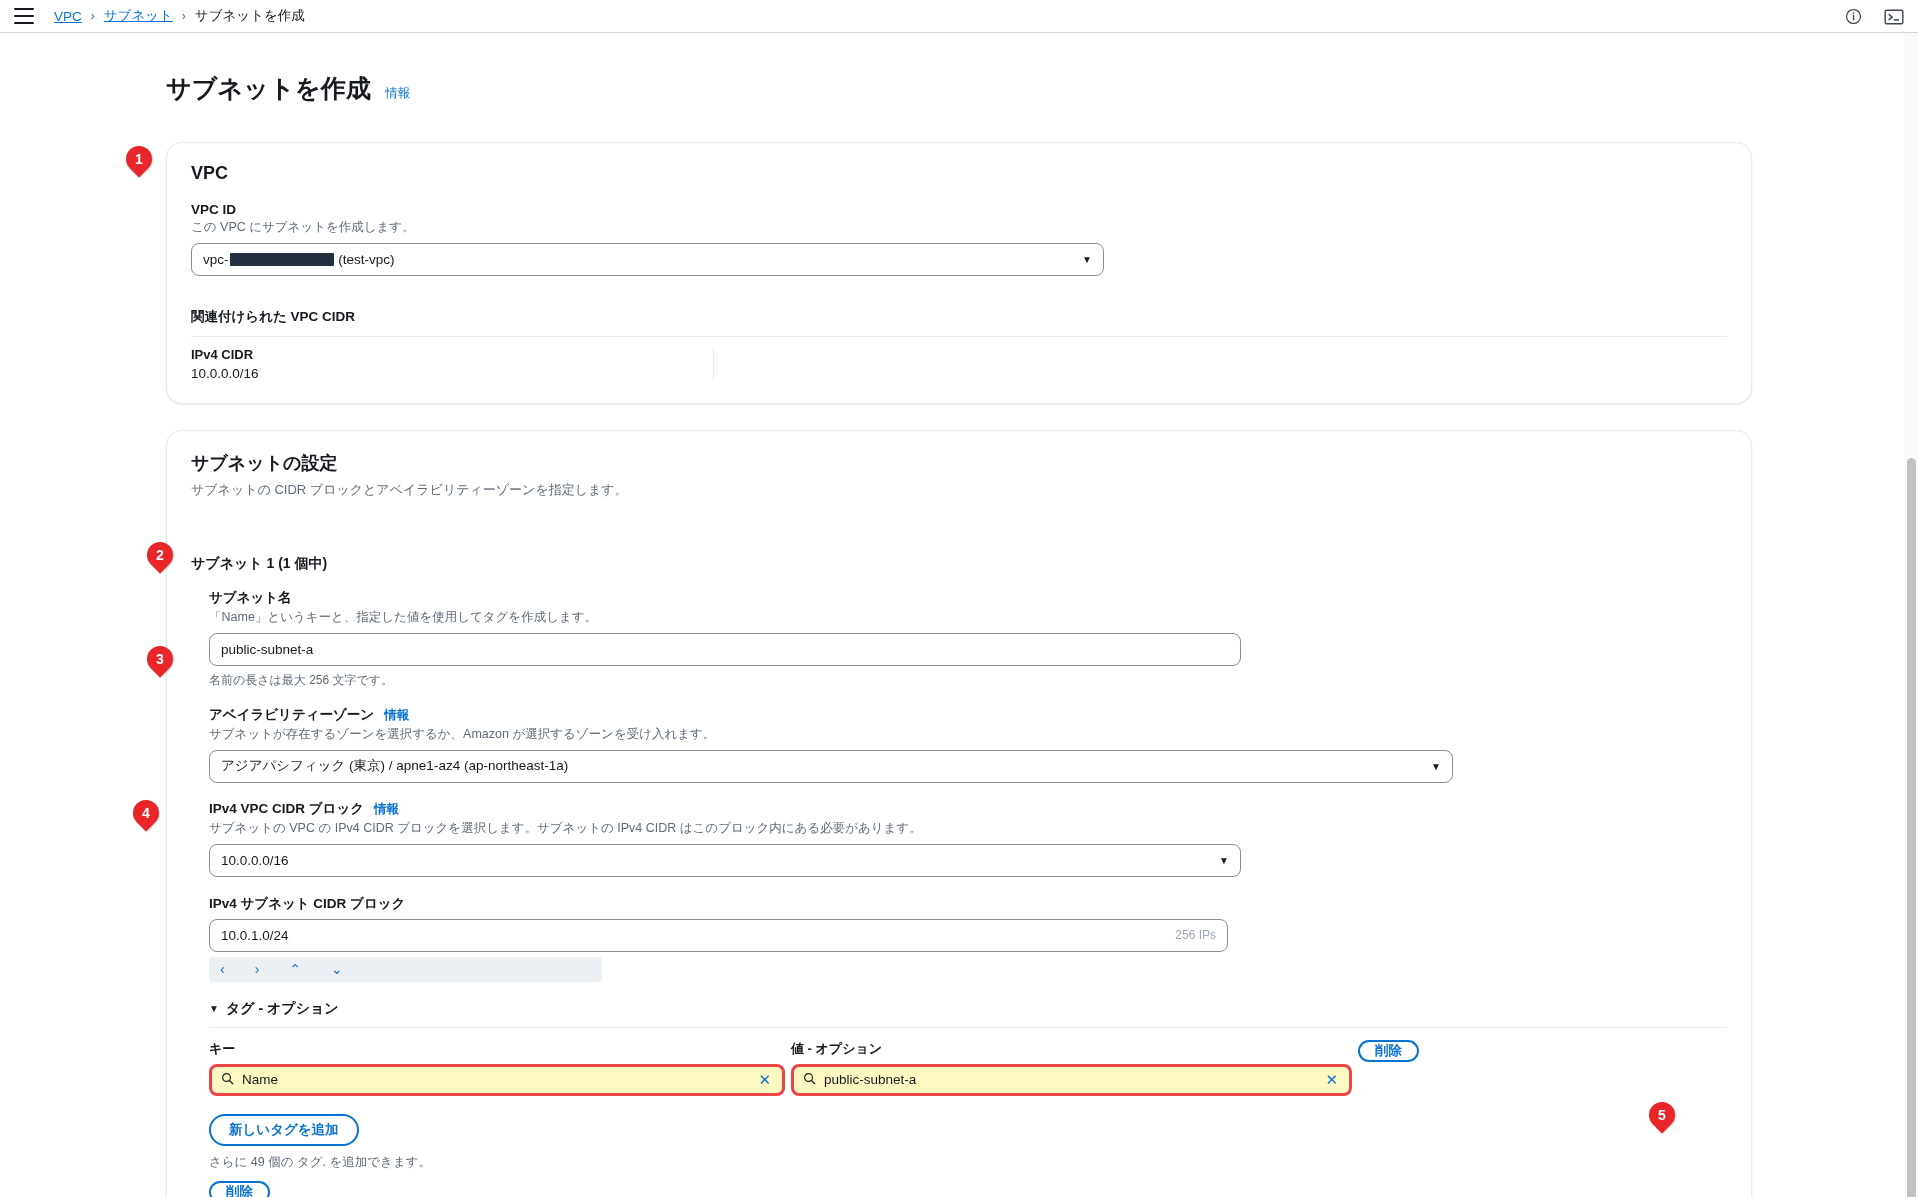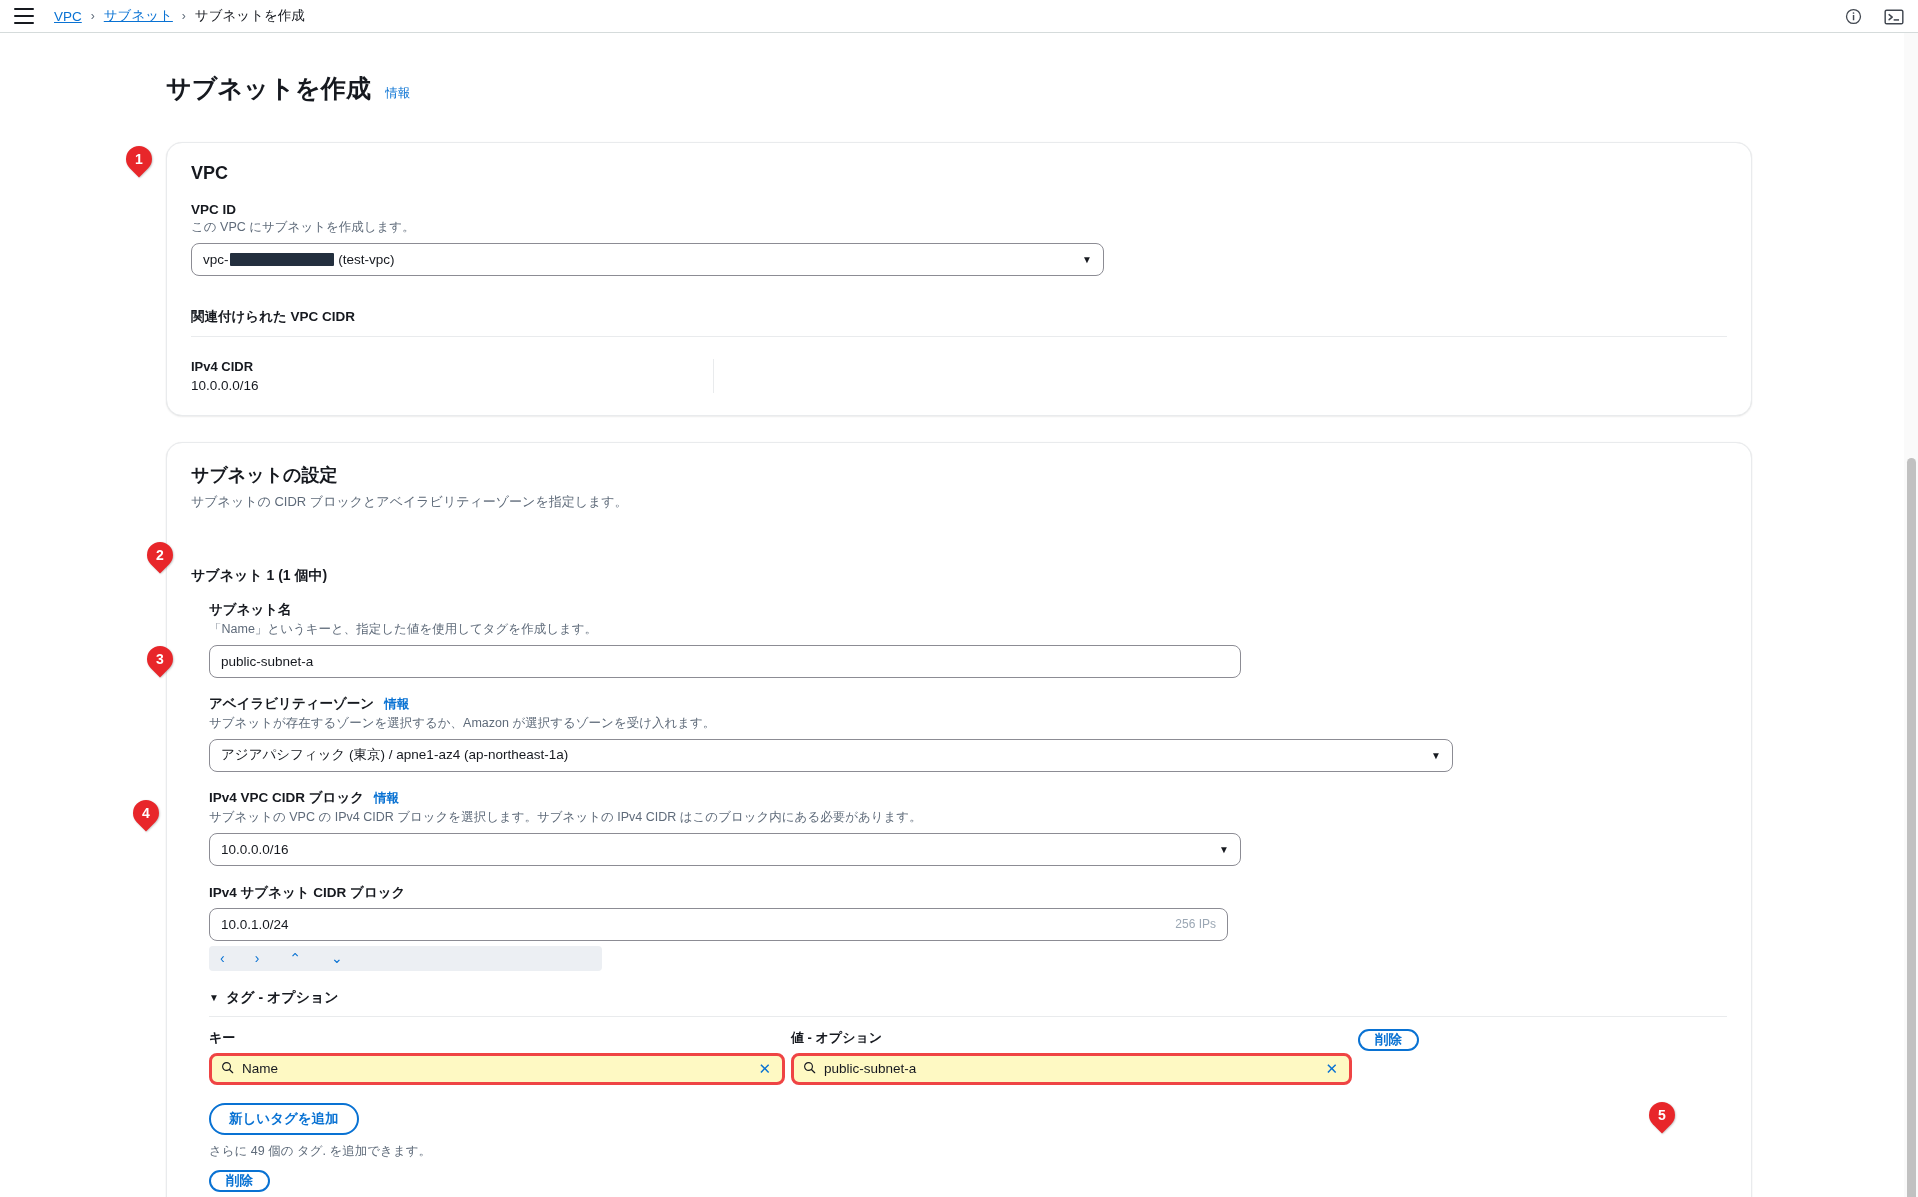--- a/index.html
+++ b/index.html
@@ -100,21 +100,21 @@
     background: #232f3e;
     width: 104px; height: 13px;
     vertical-align: middle;
     margin: 0 1px;
     border-radius: 1px;
   }
 
   .sub-section-label { font-size: 14px; font-weight: bold; margin: 6px 0 16px 0; }
 
   .cidr-head { font-size: 13.5px; font-weight: bold; margin-bottom: 10px; }
-  .cidr-table { display: flex; border-top: 1px solid #e9ebed; padding-top: 22px; }
+  .cidr-table { display: flex; border-top: 1px solid #e9ebed; padding-top: 10px; }
   .cidr-col { flex: 0 0 523px; border-right: 1px solid #e9ebed; padding-right: 12px; }
   .cidr-col .h { font-size: 13px; font-weight: bold; margin-bottom: 4px; }
   .cidr-col .v { font-size: 13.5px; }
 
   .indent { padding-left: 18px; }
 
   .ips-badge {
     position: absolute; right: 11px; top: 50%; transform: translateY(-50%);
     font-size: 12px; color: #9ba7b4;
   }
@@ -294,20 +294,21 @@
       <div class="indent">
 
         <div>
           <div class="field-label">
             <span>サブネット名</span>
           </div>
           <div class="field-desc">「Name」というキーと、指定した値を使用してタグを作成します。</div>
           <div class="textinput" style="width:1032px;">
             <span>public-subnet-a</span>
           </div>
+          <div class="field-hint">名前の長さは最大 256 文字です。</div>
         </div>
 
         <div style="height:17px"></div>
 
         <div>
           <div class="field-label">
             <span>アベイラビリティーゾーン</span>
             <span class="info-link">情報</span>
           </div>
           <div class="field-desc">サブネットが存在するゾーンを選択するか、Amazon が選択するゾーンを受け入れます。</div>

